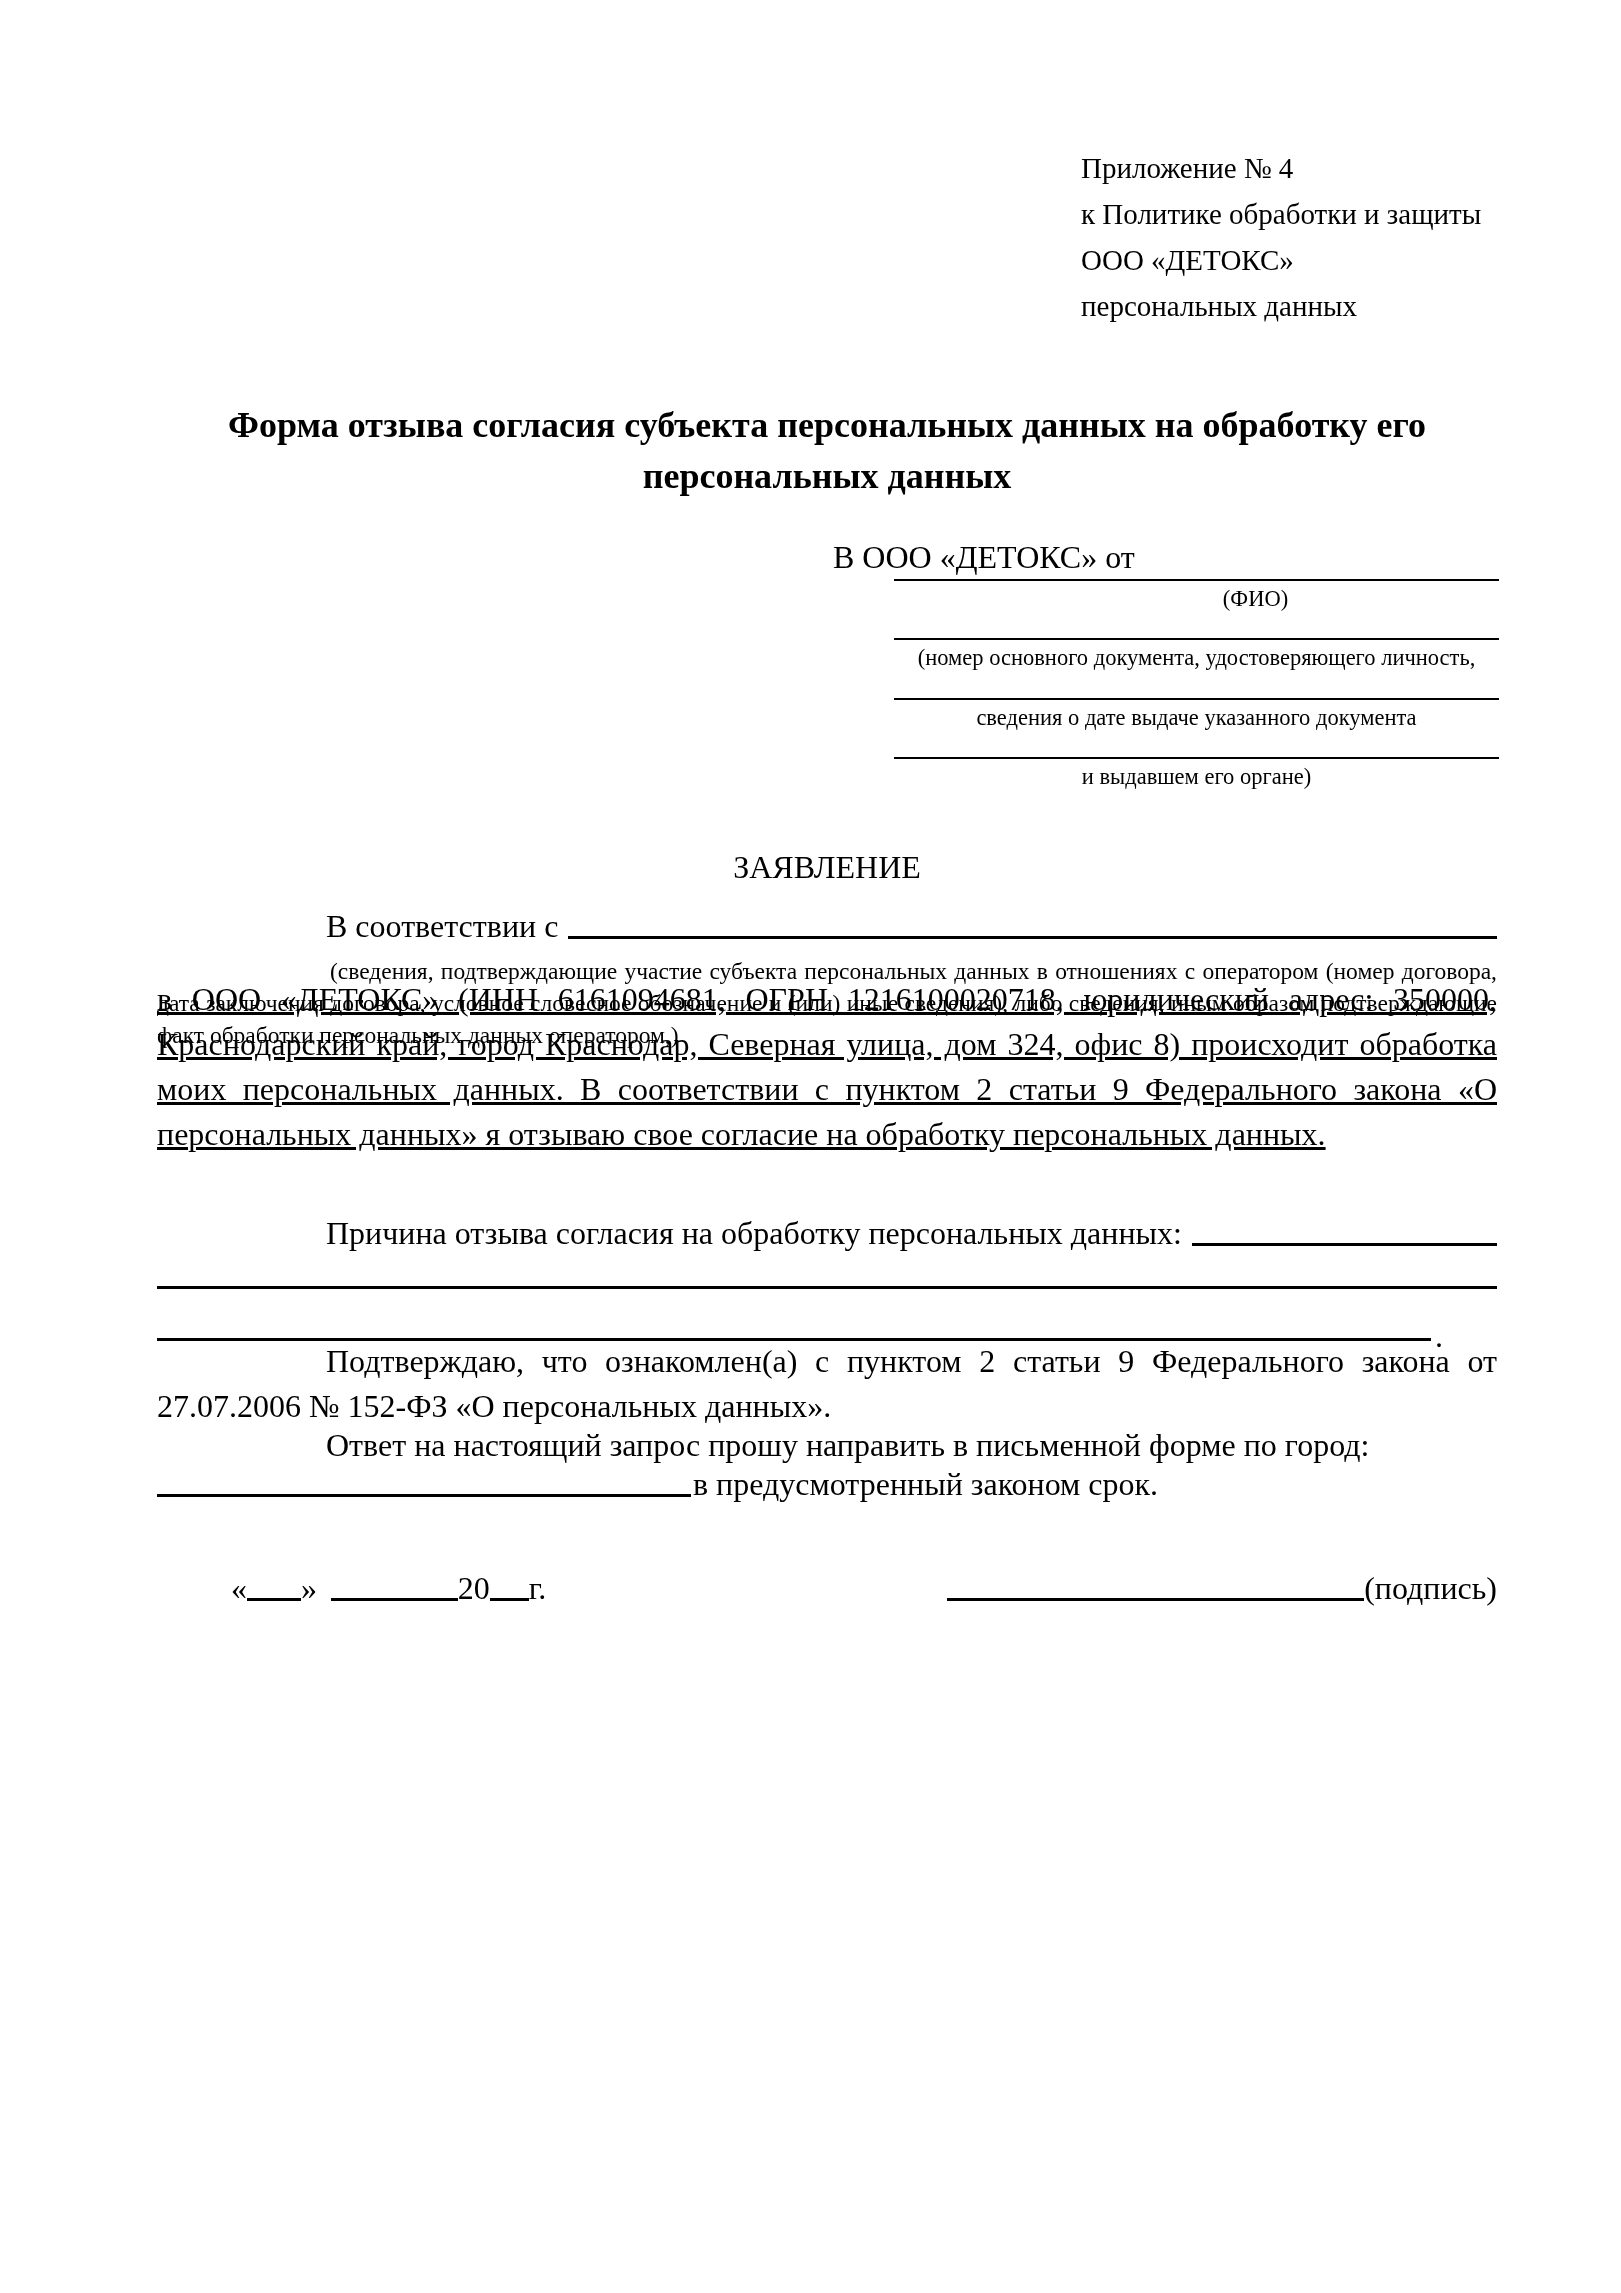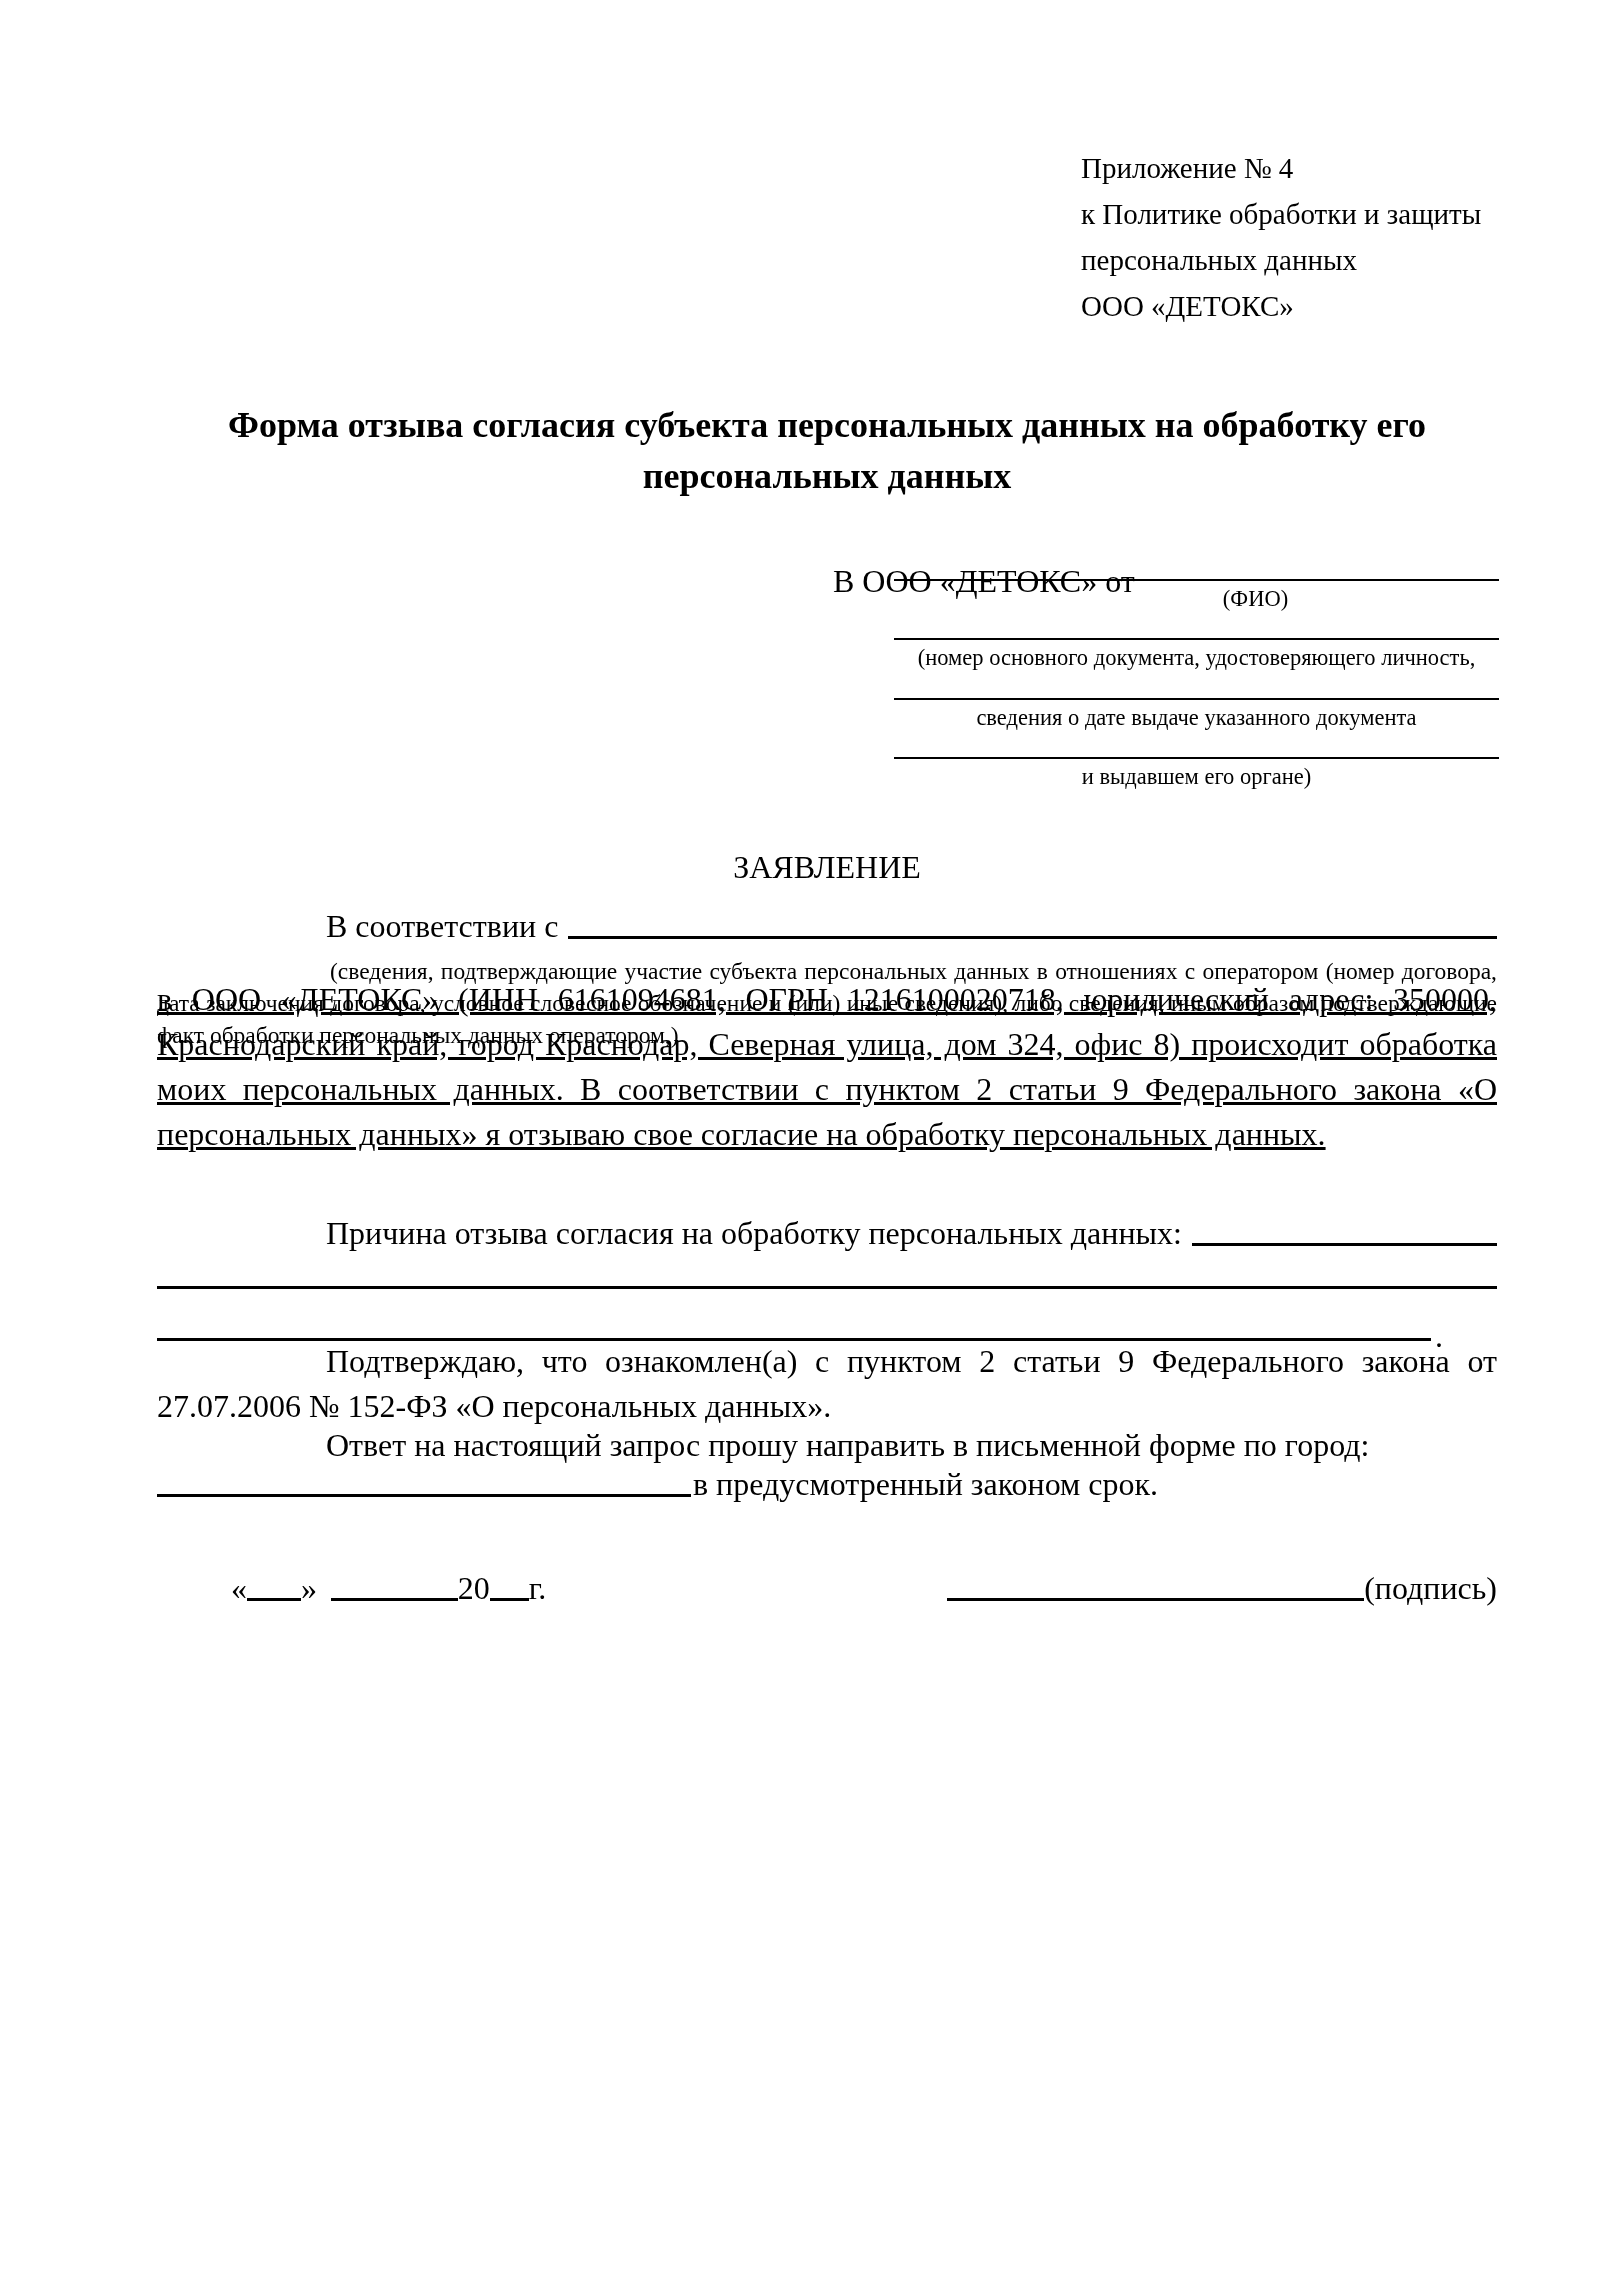--- a/index.html
+++ b/index.html
@@ -11,21 +11,21 @@
   }
   .page{position:absolute;inset:0;}
   
   .annex{position:absolute;top:145px;left:1081px;font-size:29px;line-height:46px;white-space:nowrap;}
   
   .doc-title{
     position:absolute;top:400px;left:157px;width:1340px;
     font-size:36px;font-weight:bold;line-height:51px;text-align:center;
   }
   
-  .addr-to{position:absolute;top:539px;left:833px;font-size:32px;white-space:nowrap;margin-top:24px;}
+  .addr-to{position:absolute;top:539px;left:833px;font-size:32px;white-space:nowrap;}
   .addr-fields{position:absolute;top:579px;left:894px;width:605px;}
   .field{margin-bottom:25.5px;}
   .field .rule{border-top:2.9px solid #000;height:0;}
   .field .cap{font-size:22.5px;line-height:29px;text-align:center;margin-top:2.9px;}
   .f1 .cap{margin-left:118px;} 
   
   .zayav{position:absolute;top:849px;left:157px;width:1340px;text-align:center;font-size:32px;}
   .accord{position:absolute;top:908px;left:157px;width:1340px;font-size:32px;display:flex;}
   .accord .prefix{padding-left:169px;white-space:nowrap;}
   .fill{flex:1 1 auto;border-bottom:3.9px solid #000;margin-bottom:5.9px;margin-left:9.8px;}
@@ -66,22 +66,22 @@
   .nowrap{white-space:nowrap;}
 </style>
 </head>
 <body>
 
 <div class="page">
 
   <div class="annex">
     <div>Приложение № 4</div>
     <div>к Политике обработки и защиты</div>
+    <div>ООО «ДЕТОКС»</div>
     <div>персональных данных</div>
-    <div>ООО «ДЕТОКС»</div>
   </div>
 
   <div class="doc-title">Форма отзыва согласия субъекта персональных данных на обработку его персональных данных</div>
 
   <div class="addr-to">В ООО «ДЕТОКС» от</div>
 
   <div class="addr-fields">
     <div class="field f1">
       <div class="rule"></div>
       <div class="cap">(ФИО)</div>

